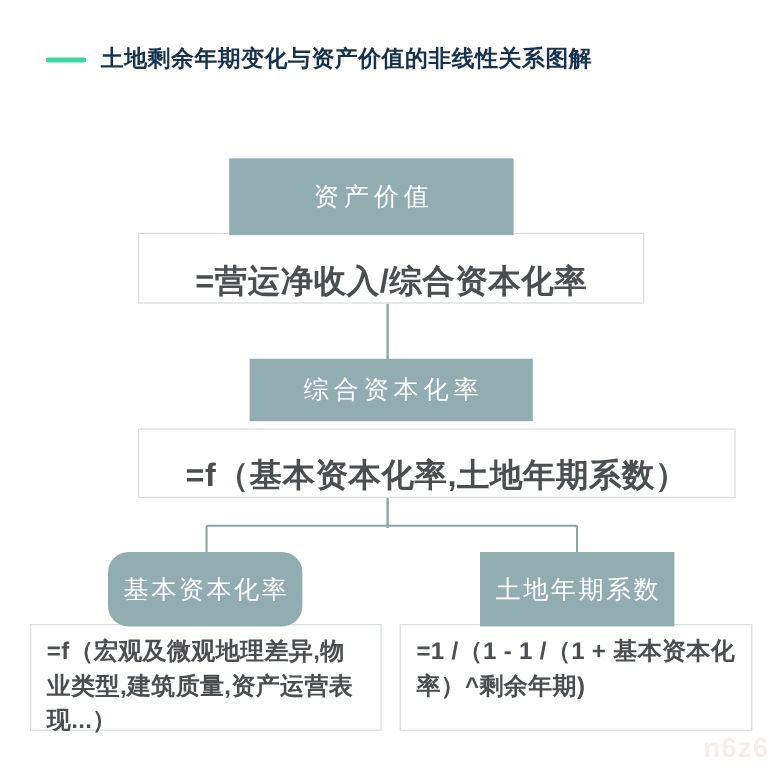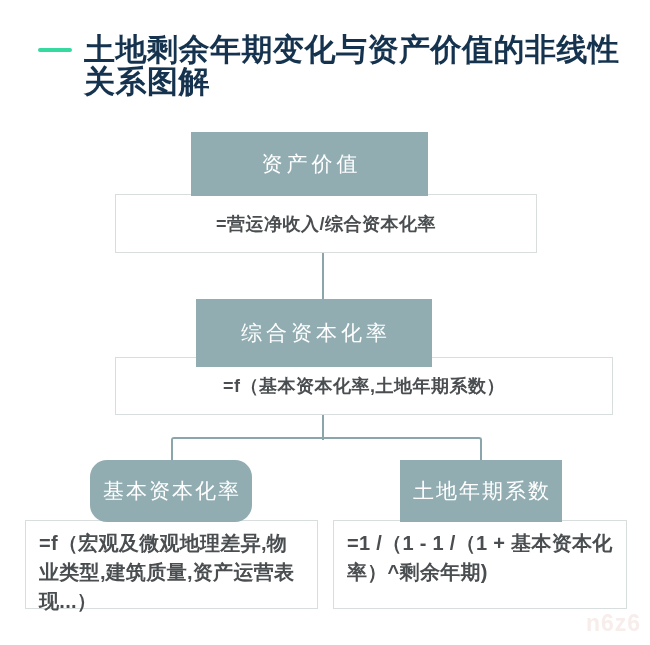--- a/index.html
+++ b/index.html
@@ -21,59 +21,59 @@
     left: 38px; top: 48px;
     width: 34px; height: 4px;
     border-radius: 2px;
     background: var(--accent, #36d9a0);
   }
   .page-title {
     position: absolute;
     left: 84px; top: 34px;
     margin: 0;
     width: 560px;
-    font-size: 31px;
+    font-size: 19px;
     line-height: 32px;
     font-weight: bold;
     letter-spacing: 0.5px;
     color: var(--title-color, #15334e);
   }
   
   .node {
     position: absolute;
     display: flex;
     align-items: center;
     justify-content: center;
     background: var(--node-fill, #92adb1);
     color: var(--node-text, #ffffff);
     font-size: 21px;
     font-weight: 400;
     letter-spacing: 4px;
     text-indent: 4px;
     z-index: 3;
   }
   .node-l1 { left: 191px; top: 132px; width: 237px; height: 64px; }
-  .node-l2 { left: 196px; top: 299px; width: 236px; height: 68px; text-align: center; }
+  .node-l2 { left: 208px; top: 299px; width: 236px; height: 52px; text-align: center; }
   .node-l3a { left: 90px;  top: 460px; width: 162px; height: 62px; letter-spacing: 2px; text-indent: 2px; border-radius: 17px; }
   .node-l3b { left: 400px; top: 460px; width: 162px; height: 62px; letter-spacing: 2px; text-indent: 2px; }
   
   .formula {
     position: absolute;
     box-sizing: border-box;
     background: #ffffff;
     border: 1px solid var(--box-border, #d8dddd);
     color: var(--formula-text, #4a4e50);
     font-weight: 600;
     z-index: 2;
   }
   .formula.center {
     display: flex;
-    align-items: center;
+    align-items: flex-end;
     justify-content: center;
-    font-size: 18px;
+    font-size: 27px;
     letter-spacing: 0.5px;
   }
   .formula-l1 { left: 115px; top: 194px; width: 422px; height: 59px; }
   .formula-l2 { left: 115px; top: 357px; width: 498px; height: 58px; }
   .formula.block {
     font-size: 20px;
     line-height: 29px;
     padding: 8px 12px 0 13px;
     letter-spacing: 0.3px;
   }

